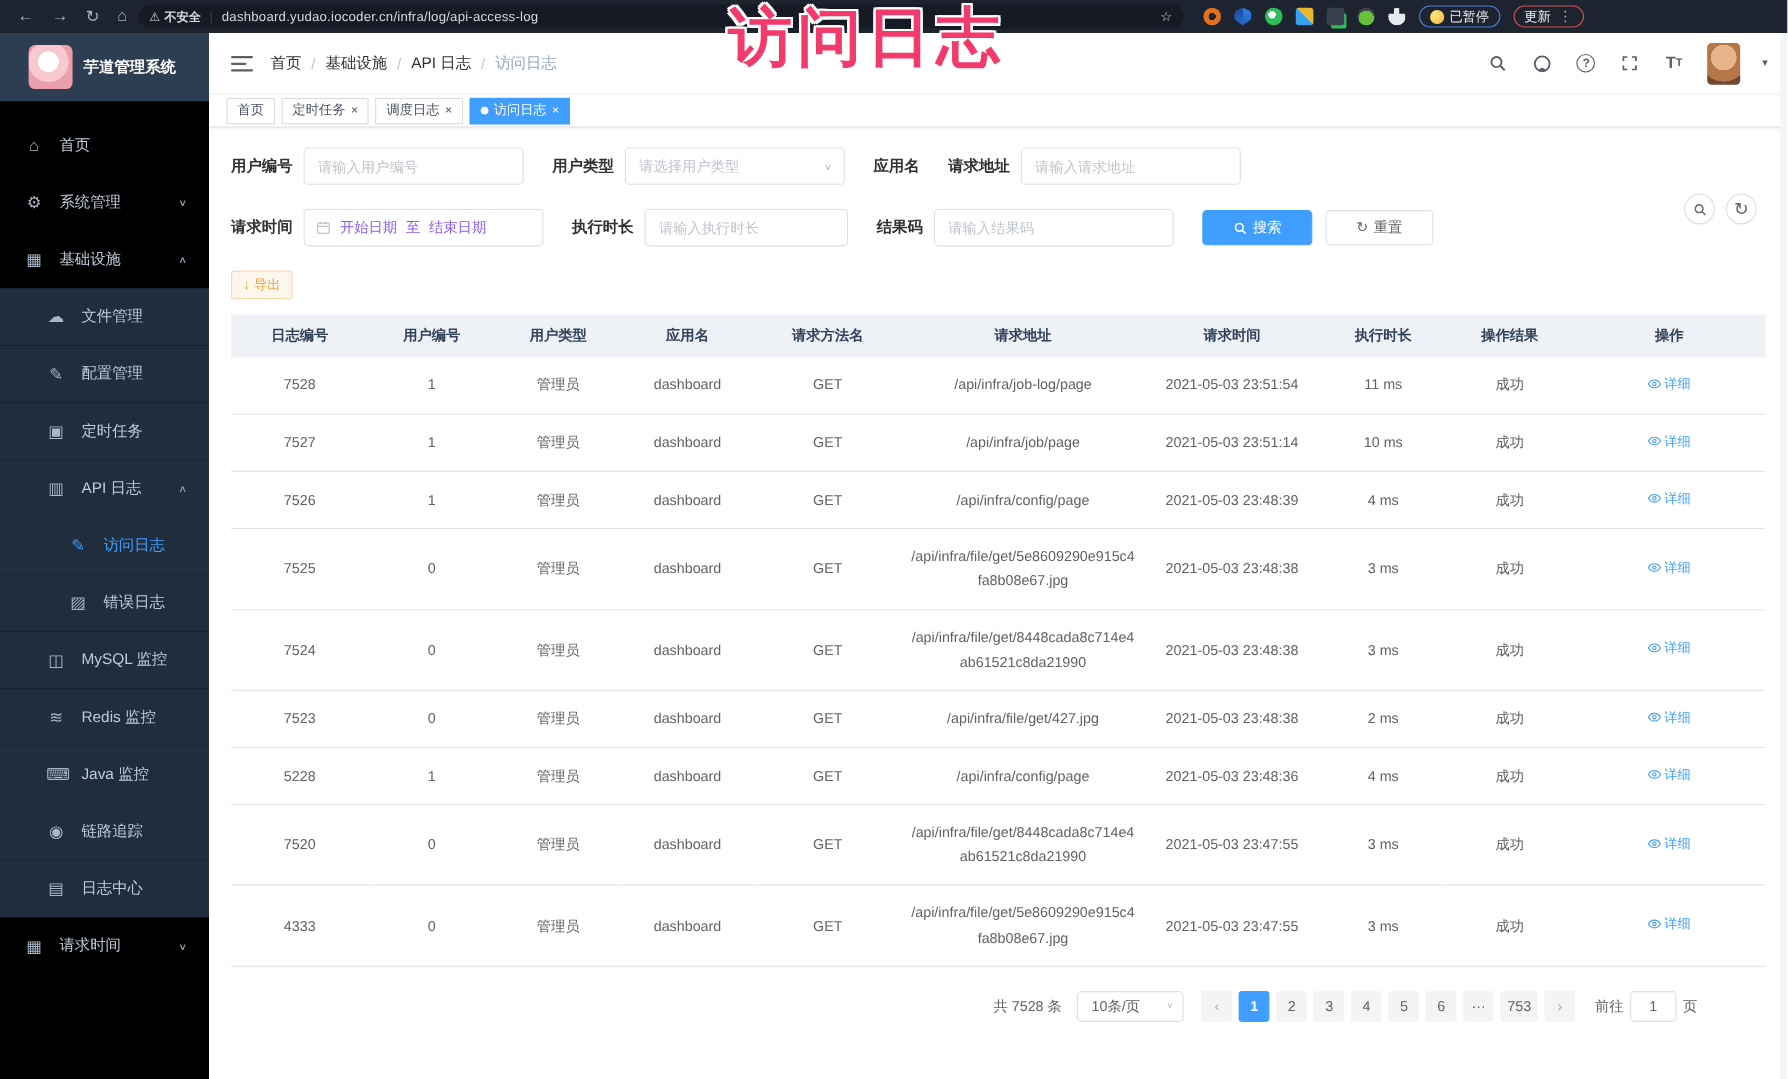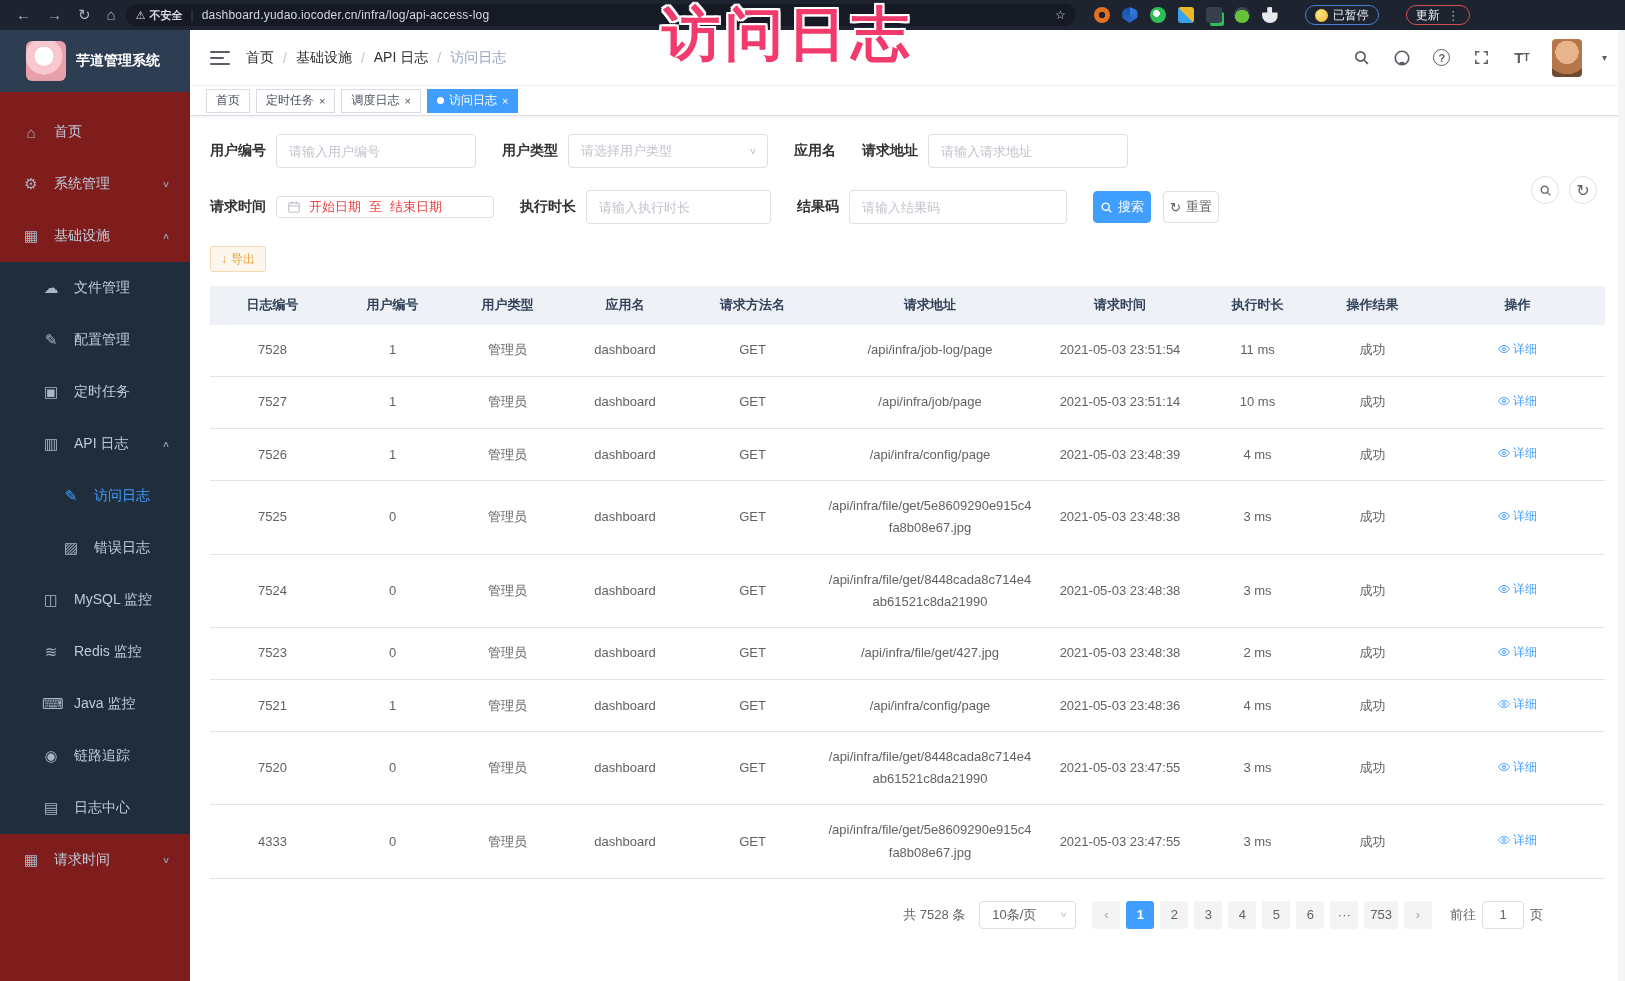--- a/index.html
+++ b/index.html
@@ -11,31 +11,31 @@
   .b-nav { color:#aab1bd; font-size:15px; display:flex; gap:16px; padding-left:8px; }
   .b-nav span { cursor:pointer; }
   .url-pill { flex:0 0 950px; height:22px; background:#161a24; border-radius:12px; display:flex; align-items:center; padding:0 10px; gap:8px; color:#c3c8d2; font-size:12px; }
   .url-pill .warn { color:#d9dde3; font-size:11px; display:flex; align-items:center; gap:4px; }
   .url-pill .sep { color:#3a4150; }
   .url-pill .url { flex:1; color:#d5d9e0; letter-spacing:.2px; }
   .url-pill .star { color:#cfd4db; }
   .ext-row { display:flex; align-items:center; gap:12px; margin-left:8px; }
   .ext { width:16px; height:16px; border-radius:50%; display:inline-block; }
   .ext.sq { border-radius:3px; }
-  .pill { height:20px; border-radius:11px; display:flex; align-items:center; gap:5px; padding:1px 9px; font-size:12px; color:#e8ebf0;margin-left:15px; }
+  .pill { height:20px; border-radius:11px; display:flex; align-items:center; gap:5px; padding:1px 9px; font-size:12px; color:#e8ebf0; }
   .pill.paused { border:1.5px solid #4d7dd6; }
   .pill.update { border:1.5px solid #d25050; color:#f0f2f5; gap:7px; }
   .emoji-dot { width:13px; height:13px; border-radius:50%; background:radial-gradient(circle at 35% 35%, #ffe680, #f2b23c); }
   .kebab { color:#e09a9a; font-size:13px; letter-spacing:0; }
 
   
   .app { display:flex; height:951px; }
 
   
-  .sidebar { width:190px; background:#7f1d1d; color:#bfcbd9; flex-shrink:0; display:flex; flex-direction:column; }
+  .sidebar { width:190px; background:#000000; color:#bfcbd9; flex-shrink:0; display:flex; flex-direction:column; }
   .logo-row { height:62px; display:flex; align-items:center; gap:10px; padding:0 0 0 26px; background:#2d3e52; }
   .logo-avatar { width:40px; height:40px; border-radius:6px; background:radial-gradient(circle at 45% 38%, #fff 0 28%, #f7c8cf 29% 55%, #e8a0ab 56% 100%); flex-shrink:0; }
   .logo-title { color:#fff; font-size:14px; font-weight:700; white-space:nowrap; }
   .menu { flex:1; padding-top:14px; }
   .menu-item { height:52px; display:flex; align-items:center; gap:14px; font-size:14px; cursor:pointer; position:relative; }
   .menu-item.lvl1 { padding-left:22px; }
   .menu-item.lvl2 { padding-left:42px; background:#1f2d3d; }
   .menu-item.lvl3 { padding-left:62px; background:#1f2d3d; }
   .mi-icon { width:18px; text-align:center; font-size:15px; color:#a8b6c6; }
   .mi-label { flex:1; }
@@ -70,23 +70,23 @@
   
   .content { flex:1; padding:18px 20px 0 20px; position:relative; }
   .filter-row { display:flex; align-items:center; gap:26px; margin-bottom:22px; flex-wrap:nowrap; }
   .f-field { display:flex; align-items:center; gap:10px; }
   .f-label { font-size:14px; font-weight:700; color:#303133; white-space:nowrap; }
   .f-input { height:34px; border:1px solid #dcdfe6; border-radius:4px; padding:0 12px; font-size:13px; color:#606266; width:200px; font-family:inherit; }
   .f-input::placeholder { color:#c0c4cc; }
   .f-select { height:34px; border:1px solid #dcdfe6; border-radius:4px; padding:0 10px 0 12px; font-size:13px; color:#c0c4cc; width:200px; display:flex; align-items:center; cursor:pointer; }
   .f-select .ph { flex:1; }
   .f-select .car { color:#c0c4cc; font-size:11px; transform:scaleY(.8); }
-  .date-range { height:22px; width:218px; border:1px solid #dcdfe6; border-radius:4px; display:flex; align-items:center; padding:0 10px; gap:8px; color:#ef4444; font-size:13px; cursor:pointer; }
+  .date-range { height:34px; width:218px; border:1px solid #dcdfe6; border-radius:4px; display:flex; align-items:center; padding:0 10px; gap:8px; color:#8b5cf6; font-size:13px; cursor:pointer; }
   .date-range .dph { flex:0 0 auto; }
-  .btn { height:32px; border-radius:4px; font-size:13px; display:inline-flex; align-items:center; gap:5px; padding:0 6px; cursor:pointer; border:1px solid #dcdfe6; background:#fff; color:#606266; font-family:inherit; }
+  .btn { height:32px; border-radius:4px; font-size:13px; display:inline-flex; align-items:center; gap:5px; padding:0 27px; cursor:pointer; border:1px solid #dcdfe6; background:#fff; color:#606266; font-family:inherit; }
   .btn.primary { background:#409eff; border-color:#409eff; color:#fff; }
   .btn-row-gap { display:flex; gap:12px; }
   .btn-export { height:26px; border-radius:3px; font-size:12px; display:inline-flex; align-items:center; gap:4px; padding:0 10px; cursor:pointer; background:#fdf6ec; border:1px solid #f5dab1; color:#e6a23c; margin-bottom:14px; }
   .toolbar-right { position:absolute; right:28px; top:60px; display:flex; gap:10px; }
   .circ-btn { width:28px; height:28px; border-radius:50%; border:1px solid #dcdfe6; background:#fff; color:#606266; display:flex; align-items:center; justify-content:center; cursor:pointer; }
 
   
   table { width:100%; border-collapse:collapse; table-layout:fixed; }
   thead th { background:#eef1f6; color:#32415a; font-size:13px; font-weight:700; height:38px; text-align:center; }
   tbody td { border-bottom:1px solid #dfe4ec; color:#606266; font-size:13px; text-align:center; padding:14px 8px; line-height:1.7; word-break:break-all; }
@@ -493,21 +493,21 @@
               <td>成功</td>
               <td><span class="detail-link">
                   <svg width="12" height="12" viewBox="0 0 24 24" fill="none" stroke="#409eff" stroke-width="2">
                     <path d="M1 12s4-7 11-7 11 7 11 7-4 7-11 7S1 12 1 12z"></path>
                     <circle cx="12" cy="12" r="3"></circle>
                   </svg>
                   <span>详细</span>
                 </span></td>
             </tr>
             <tr>
-              <td>7521</td>
+              <td>5228</td>
               <td>1</td>
               <td>管理员</td>
               <td>dashboard</td>
               <td>GET</td>
               <td>/api/infra/config/page</td>
               <td>2021-05-03 23:48:36</td>
               <td>4 ms</td>
               <td>成功</td>
               <td><span class="detail-link">
                   <svg width="12" height="12" viewBox="0 0 24 24" fill="none" stroke="#409eff" stroke-width="2">

